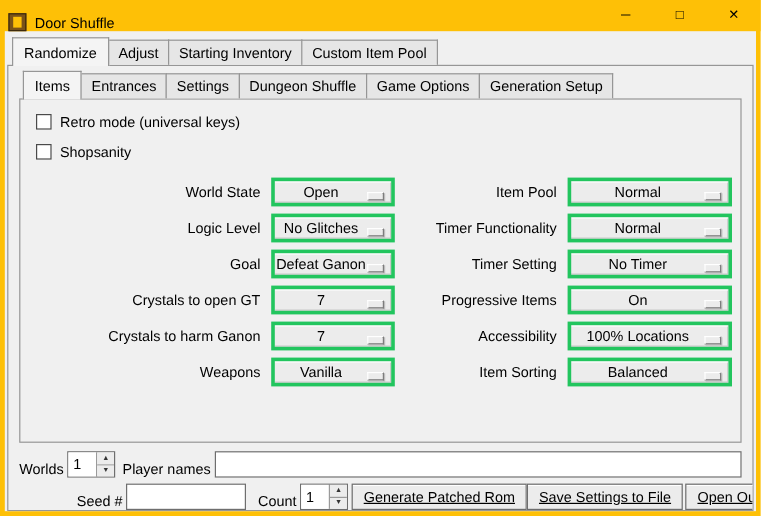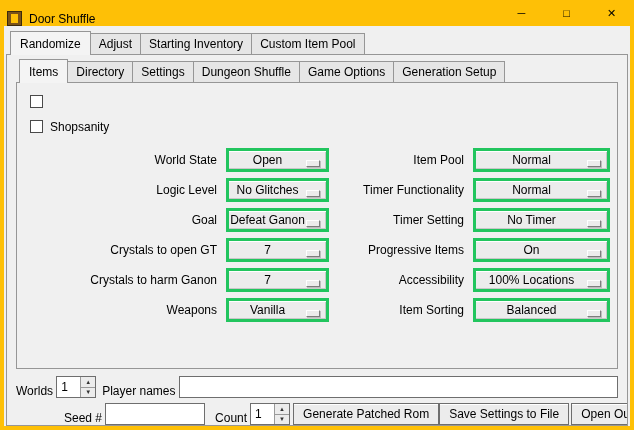--- a/index.html
+++ b/index.html
@@ -102,21 +102,21 @@
   }
   .spin-arrows { width:15px; display:flex; flex-direction:column; border-left:1px solid #9a9a9a; }
   .spin-up,.spin-down {
     flex:1; display:flex; align-items:center; justify-content:center;
     font-size:6px; color:#333; background:#ececec; line-height:1;
   }
   .spin-up { border-bottom:1px solid #9a9a9a; }
   .btn {
     height:22px; background:#ececec; border:1px solid #6e6e6e;
     font-family:inherit; font-size:12px; color:#000; padding:0 9px;
-    box-shadow:inset 0 1px 0 #fff; cursor:default; white-space:nowrap;
+    box-shadow:inset 0 1px 0 #fff; cursor:default; white-space:nowrap;text-decoration:underline;
   }
   .lbl { white-space:nowrap; }
   .ml6 { margin-left:6px; } .ml10 { margin-left:10px; } .ml3 { margin-left:3px; }
   .grow { flex:1; }
 </style>
 </head>
 <body>
 
 <div class="window">
 
@@ -141,31 +141,32 @@
       <div class="tab selected">Randomize</div>
       <div class="tab">Adjust</div>
       <div class="tab">Starting Inventory</div>
       <div class="tab">Custom Item Pool</div>
     </div>
 
     <div class="pane outer-pane">
 
       <div class="tabbar inner-tabbar">
         <div class="tab selected">Items</div>
-        <div class="tab">Directory</div>
+        <div class="tab">Entrances</div>
         <div class="tab">Settings</div>
         <div class="tab">Dungeon Shuffle</div>
         <div class="tab">Game Options</div>
         <div class="tab">Generation Setup</div>
       </div>
 
       <div class="pane inner-pane">
 
         <div class="check-row">
           <span class="checkbox"></span>
+          <span class="lbl">Retro mode (universal keys)</span>
         </div>
         <div class="check-row">
           <span class="checkbox"></span>
           <span class="lbl">Shopsanity</span>
         </div>
 
         <div class="form-grid">
 
           <div class="form-row">
             <div class="opt-label">World State</div>

